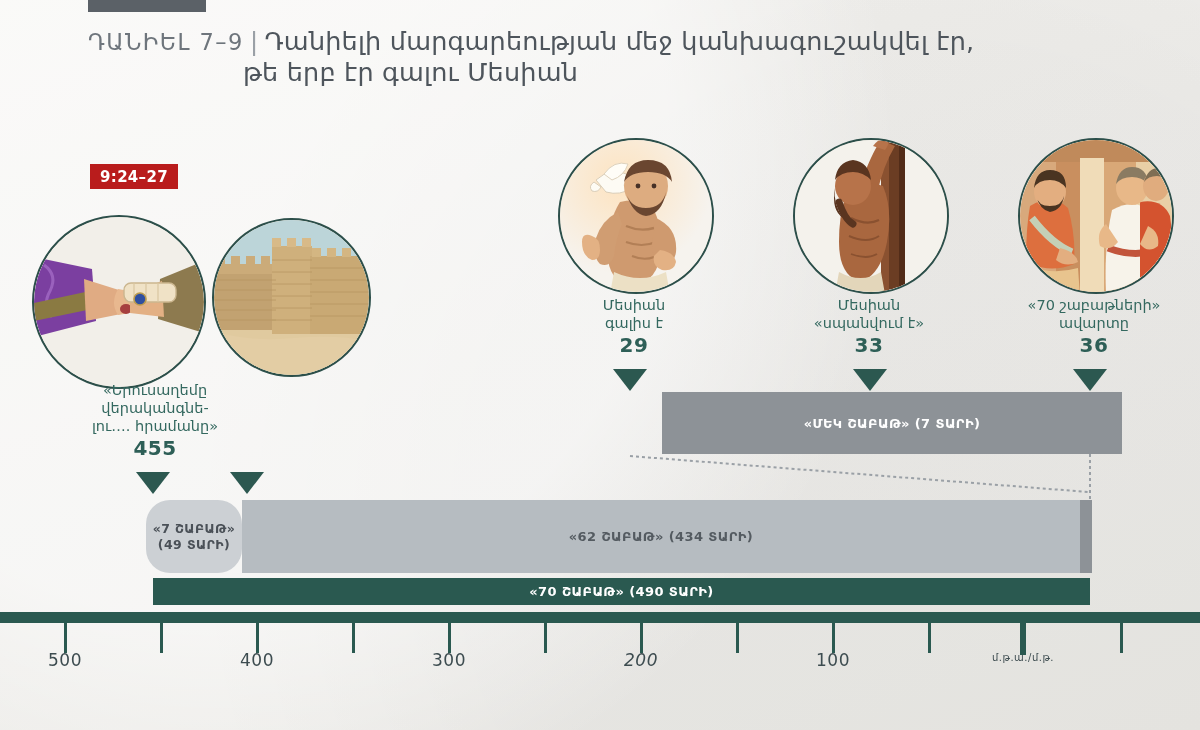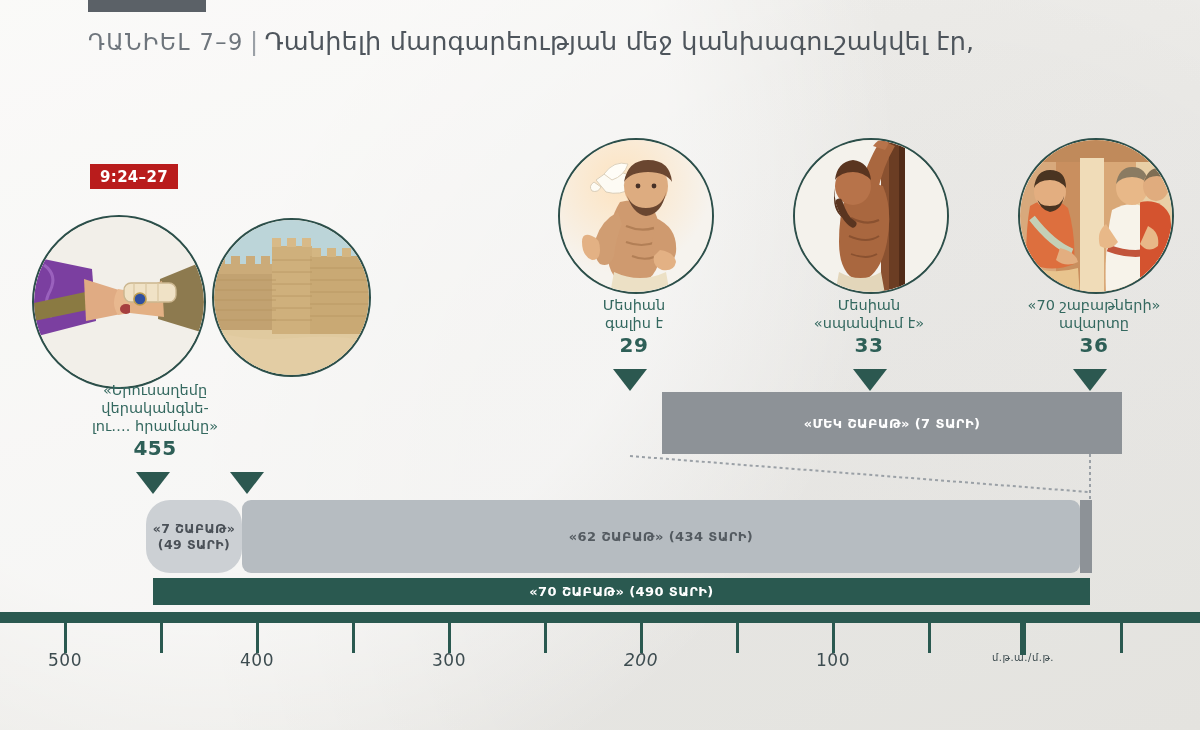--- a/index.html
+++ b/index.html
@@ -98,20 +98,21 @@
 <div id="paper-texture"></div>
 
 <div id="content">
 
   <div class="topbar"></div>
 
   <div class="title-block">
     <div class="title-line">
       <span class="title-ref">ԴԱՆԻԵԼ 7–9</span><span class="title-sep">|</span><span>Դանիելի մարգարեության մեջ կանխագուշակվել էր,</span>
     </div>
+    <div class="title-line title-line2">թե երբ էր գալու Մեսիան</div>
   </div>
 
   <div class="verse-badge">9:24–27</div>
 
   <div class="pic" style="left:32px;top:215px;width:170px;height:170px;">
     <svg viewBox="0 0 170 170">
       <defs>
         <clipPath id="c1">
             <circle cx="85" cy="85" r="85"></circle>
           </clipPath>
@@ -337,21 +338,21 @@
     <line x1="470" y1="2" x2="470" y2="58" stroke="#9aa0a6" stroke-width="2" stroke-dasharray="3,3"></line>
   </svg>
 
   <div class="bar bar-7" style="left:146px;top:500px;width:96px;height:73px;border-radius:24px;">
     <div>
       <div>«7 ՇԱԲԱԹ»</div>
       <div>(49 ՏԱՐԻ)</div>
     </div>
   </div>
 
-  <div class="bar bar-62" style="left:242px;top:500px;width:838px;height:73px;border-radius:9px;">«62 ՇԱԲԱԹ» (434 ՏԱՐԻ)</div>
+  <div class="bar bar-62" style="left:242px;top:500px;width:838px;height:73px;">«62 ՇԱԲԱԹ» (434 ՏԱՐԻ)</div>
 
   <div class="bar bar-tail" style="left:1080px;top:500px;width:12px;height:73px;"></div>
 
   <div class="bar bar-70" style="left:153px;top:578px;width:937px;height:27px;">«70 ՇԱԲԱԹ» (490 ՏԱՐԻ)</div>
 
   <div class="axis-bar"></div>
 
   <div class="tick" style="left:64px;top:623px;height:30px;"></div>
   <div class="tick" style="left:160px;top:623px;height:30px;"></div>
   <div class="tick" style="left:256px;top:623px;height:30px;"></div>

